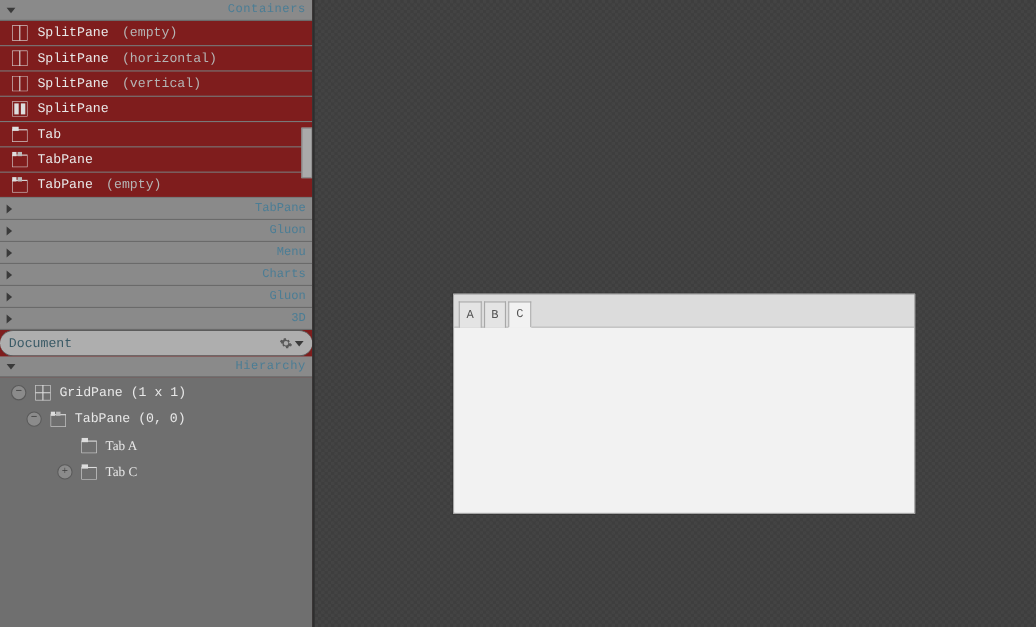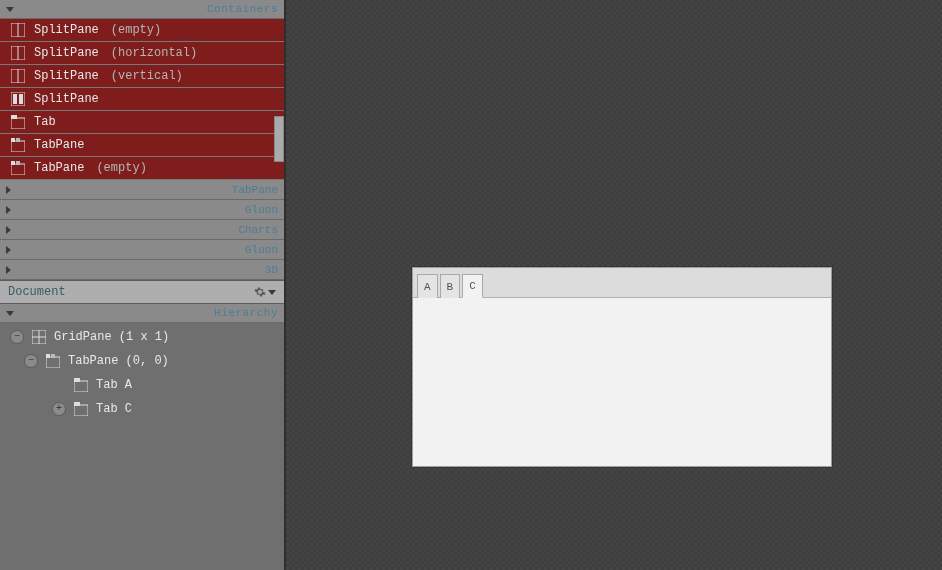--- a/index.html
+++ b/index.html
@@ -67,41 +67,42 @@
 
   .doc-header {
     height: 24px;
     background: #aeaeae;
     color: #3a5a66;
     display: flex; align-items: center;
     padding: 0 8px;
     font-size: 12px;
     border-top: 1px solid #5c5c5c;
     border-bottom: 1px solid #5c5c5c;
+    border-radius: 12px;
   }
   .doc-header .spacer { flex: 1; }
   .gear {
     width: 12px; height: 12px; fill: #5a5a5a;
   }
 
   .hierarchy-body {
     flex: 1;
     background: #6f6f6f;
     padding-top: 2px;
   }
   .tree-row {
     height: 24px;
     display: flex; align-items: center;
     padding-left: 10px;
     gap: 6px;
     color: #e8e8e8;
     font-size: 12px;
   }
   .tree-row.indent-1 { padding-left: 24px; }
-  .tree-row.indent-2 { padding-left: 52px; }
+  .tree-row.indent-2 { padding-left: 52px; font-family: Liberation Serif, serif; }
   .tree-toggle {
     width: 14px; height: 14px; border-radius: 50%;
     background: #8b8b8b; border: 1px solid #5a5a5a;
     display: flex; align-items: center; justify-content: center;
     font-size: 10px; line-height: 1; color: #3a3a3a;
     flex-shrink: 0;
   }
   .tree-spacer { width: 14px; height: 14px; flex-shrink: 0; }
   .tree-icon-wrap { width: 18px; height: 16px; display: flex; align-items: center; justify-content: center; flex-shrink: 0; }
 
@@ -249,20 +250,25 @@
         <span class="title">TabPane</span>
       </div>
       <div class="category-row">
         <span class="tri tri-right"></span>
         <span class="spacer"></span>
         <span class="title">Gluon</span>
       </div>
       <div class="category-row">
         <span class="tri tri-right"></span>
         <span class="spacer"></span>
+        <span class="title">Menu</span>
+      </div>
+      <div class="category-row">
+        <span class="tri tri-right"></span>
+        <span class="spacer"></span>
         <span class="title">Charts</span>
       </div>
       <div class="category-row">
         <span class="tri tri-right"></span>
         <span class="spacer"></span>
         <span class="title">Gluon</span>
       </div>
       <div class="category-row">
         <span class="tri tri-right"></span>
         <span class="spacer"></span>

